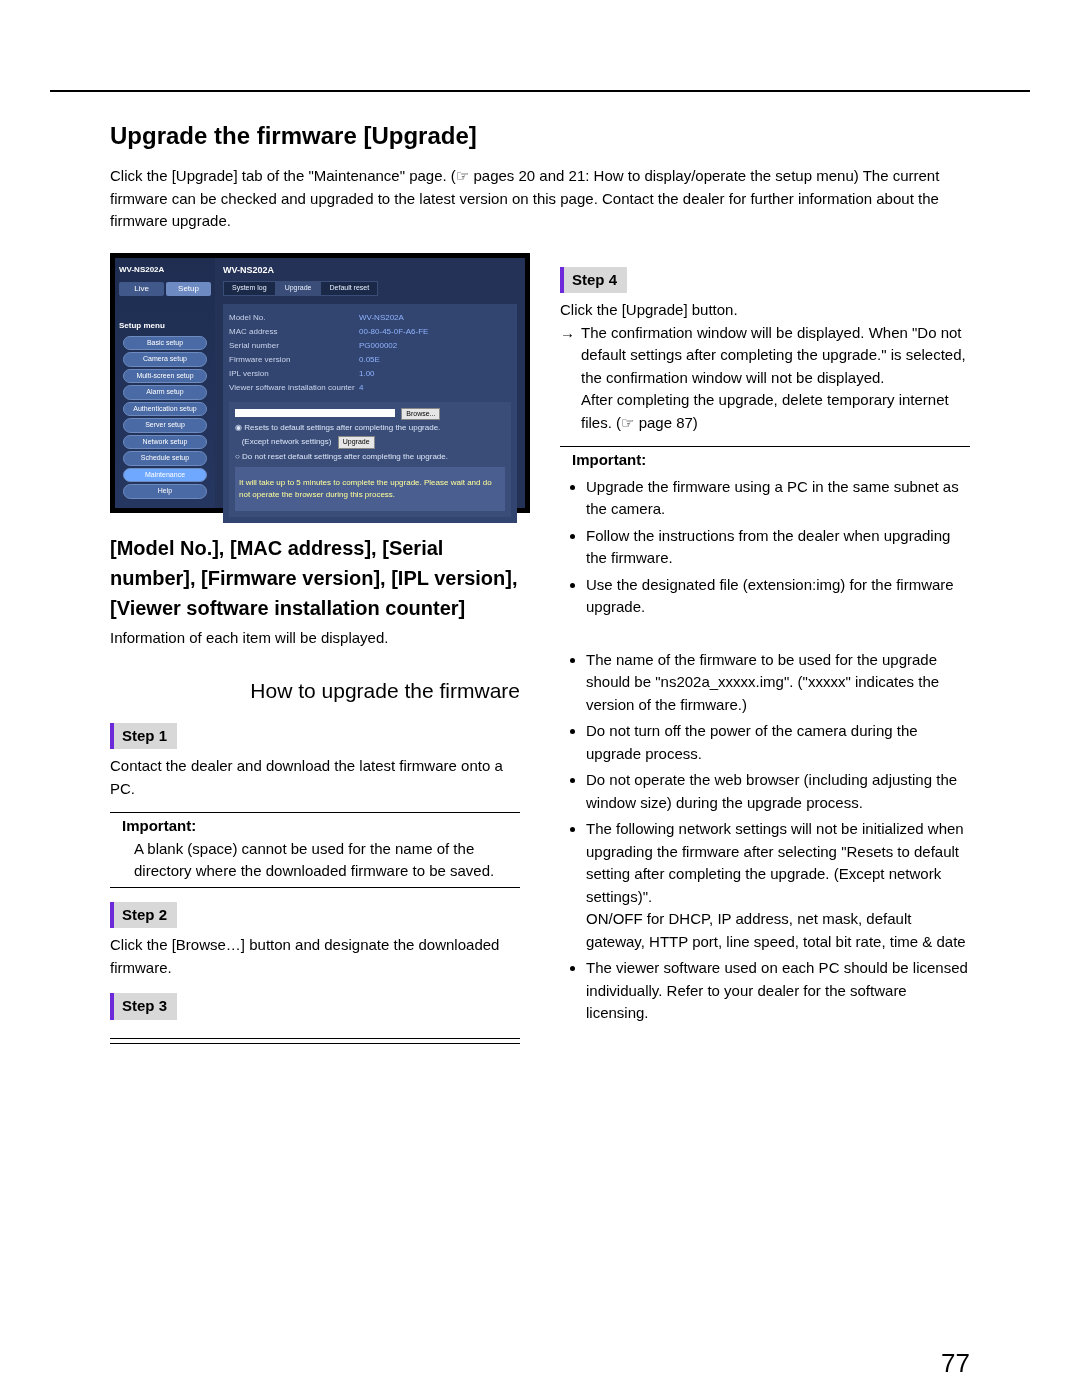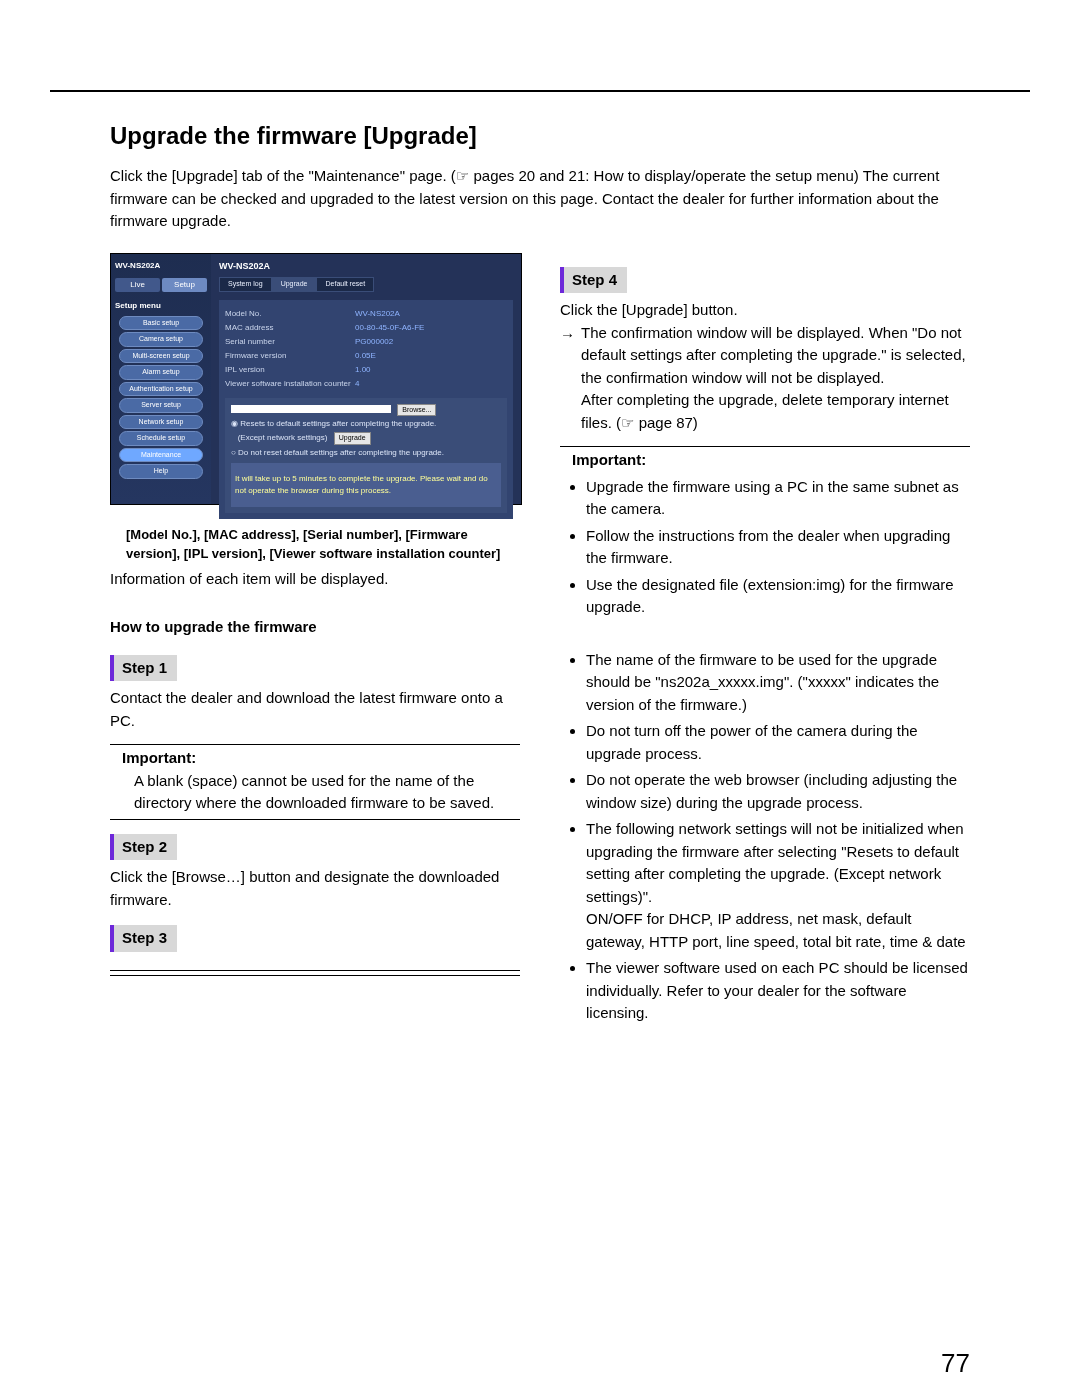--- a/index.html
+++ b/index.html
@@ -43,34 +43,34 @@
     flex: 1 1 0;
     min-width: 0;
     font-size: 15px;
     line-height: 1.5;
   }
   
   .shot {
     width: 100%;
     height: 250px;
     background: #a16207;
-    border: 1px solid #000000;
+    border: 5px solid #000000;
     display: flex;
     font-size: 8px;
     color: #cdd6e8;
     margin-bottom: 20px;
   }
   .shot-side {
     width: 100px;
     background: linear-gradient(#1e2d50, #253660);
     padding: 6px 4px;
     box-sizing: border-box;
   }
   .shot-side .brand { font-weight: bold; color:#fff; font-size:8px; margin-bottom:6px;}
-  .shot-side .tabrow { display:flex; gap:2px; margin-bottom:8px;}
+  .shot-side .tabrow { display:flex; gap:2px; margin-bottom:24px;}
   .shot-side .tab {
     flex:1; text-align:center; padding:1px 0;
     background:#41588b; color:#fff; border-radius:2px;
   }
   .shot-side .tab.active { background:#6d8ac2; }
   .shot-side .menuhead { color:#fff; font-weight:bold; margin:6px 0 4px; }
   .shot-side .mbtn {
     display:block; width:90%; margin:2px auto; padding:1px 0;
     text-align:center; background:#4a6aa5; color:#fff;
     border-radius:8px; border:1px solid #6e8bc0; font-size:7px;
@@ -99,27 +99,28 @@
     background:#e6e6e6; color:#000; border:1px solid #888;
     padding:0 4px; font-size:7px; display:inline-block; margin-left:4px;
   }
   .shot-main .radio { margin:2px 0; color:#dbe4f7; }
   .shot-main .warn {
     background:#4a5e90; color:#ff9; padding:10px 4px; margin-top:4px;
   }
 
   .subhead1 {
     font-weight: bold;
-    font-size: 13px;
-    margin: 0 0 4px 16px;
+    font-size: 20px;
+    margin: 0 0 4px 0;
   }
   h3.subhead2 {
-    font-weight: bold;
-    font-size: 15px;
+    font-weight: normal;
+    font-size: 21px;
     margin: 26px 0 2px 0;
+    text-align: right;
   }
   .step {
     display: inline-block;
     background: #d8d8d8;
     border-left: 4px solid #6d28d9;
     padding: 2px 10px 2px 8px;
     font-weight: bold;
     margin-top: 14px;
     margin-bottom: 6px;
   }

